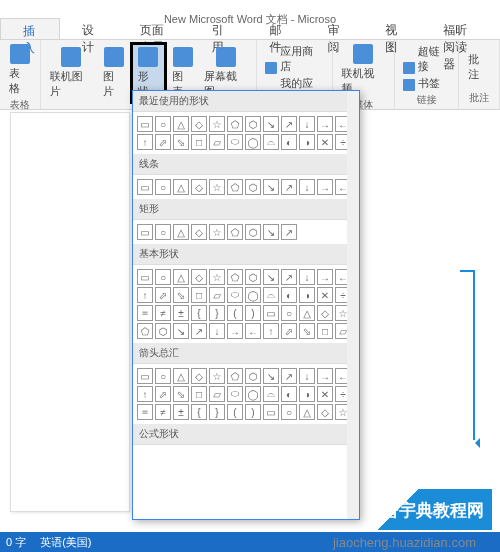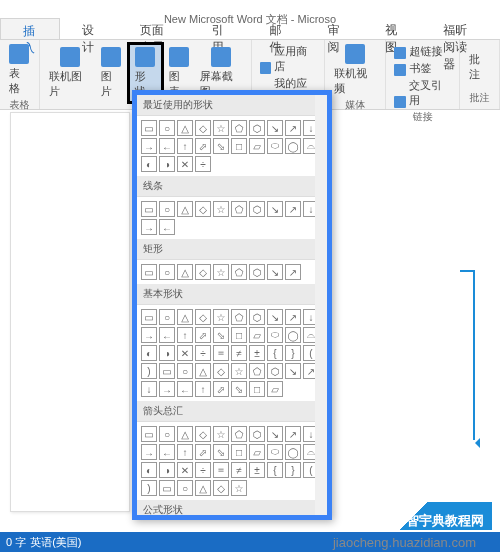--- a/index.html
+++ b/index.html
@@ -12,26 +12,26 @@
 .rgroup{display:flex;flex-direction:column;align-items:center;padding:2px 4px;border-right:1px solid #e0e0e0}
 .ritems{display:flex;flex:1;align-items:center}
 .ritem{display:flex;flex-direction:column;align-items:center;padding:2px 5px;cursor:pointer;color:#444;font-size:10px}
 .ritem.active{background:#c5d8ec;border:3px solid #000000}
 .ricon{width:20px;height:20px;background:#4a8fd8;border-radius:2px;margin-bottom:2px}
 .rsmall{display:flex;flex-direction:column;padding:2px 4px;font-size:10px;gap:2px}
 .rsmall div{cursor:pointer;color:#444;display:flex;align-items:flex-end;gap:3px}
 .ricon-sm{width:12px;height:12px;background:#4a8fd8;border-radius:1px;display:inline-block}
 .glabel{color:#666;font-size:10px;padding-bottom:2px}
 .doc{position:absolute;top:112px;left:10px;width:120px;height:400px;background:#fff;border:1px solid #ddd;box-shadow:1px 1px 3px rgba(0,0,0,0.1)}
-.shapes-menu{position:absolute;top:90px;left:132px;width:200px;height:430px;background:#fff;border:5px solid #3b82f6;box-shadow:2px 2px 8px rgba(0,0,0,0.3);overflow-y:auto}
+.shapes-menu{position:absolute;top:90px;left:132px;width:228px;height:430px;background:#fff;border:1px solid #3b82f6;box-shadow:2px 2px 8px rgba(0,0,0,0.3);overflow-y:auto}
 .cat-hdr{background:#eaeaea;padding:3px 6px;color:#555;font-size:10px;border-bottom:1px solid #ddd}
 .shape-grid{display:flex;flex-wrap:wrap;padding:3px}
 .shape{width:16px;height:16px;margin:1px;border:1px solid #999;cursor:pointer;display:flex;align-items:center;justify-content:center;font-size:10px;color:#666}
-.statusbar{position:absolute;bottom:0;left:0;right:0;height:20px;background:#1a6cc4;color:#fff;display:flex;align-items:center;padding:0 6px;font-size:10px;gap:4px}
-.watermark{position:absolute;bottom:22px;right:8px;color:#fff;background:linear-gradient(135deg,transparent 40%,#1a8cd8 40%);padding:10px 8px 0 40px;font-size:13px;font-weight:bold}
+.statusbar{position:absolute;bottom:0;left:0;right:0;height:20px;background:#1a6cc4;color:#fff;display:flex;align-items:center;padding:0 6px;font-size:10px;gap:14px}
+.watermark{position:absolute;bottom:22px;right:8px;color:#fff;background:linear-gradient(135deg,transparent 40%,#1a8cd8 40%);padding:10px 8px 8px 40px;font-size:17px;font-weight:bold}
 .wmurl{position:absolute;bottom:2px;right:24px;color:#888;font-size:13px;z-index:5}
 .arrow-indicator{position:absolute;right:25px;top:270px;width:15px;height:170px;border-right:2px solid #1a8cd8;border-top:2px solid #1a8cd8}
 .arrow-head{position:absolute;right:20px;top:438px;border:5px solid transparent;border-right-color:#1a8cd8}
 .scrollbar{position:absolute;right:0;top:0;width:12px;height:100%;background:#f0f0f0}
 </style>
 </head>
 <body>
 
 <div class="titlebar"><span>New Microsoft Word 文档 - Microso</span></div>
 
@@ -105,24 +105,20 @@
   </div>
   <div class="rgroup">
     <div class="rsmall">
       <div>
           <span class="ricon-sm"></span>
           <span>超链接</span>
         </div>
       <div>
           <span class="ricon-sm"></span>
           <span>书签</span>
-        </div>
-      <div>
-          <span class="ricon-sm"></span>
-          <span>交叉引用</span>
         </div>
     </div>
     <div class="glabel">链接</div>
   </div>
   <div class="rgroup">
     <div class="ritems">
         <div class="ritem">
           <span>批注</span>
         </div>
       </div>

